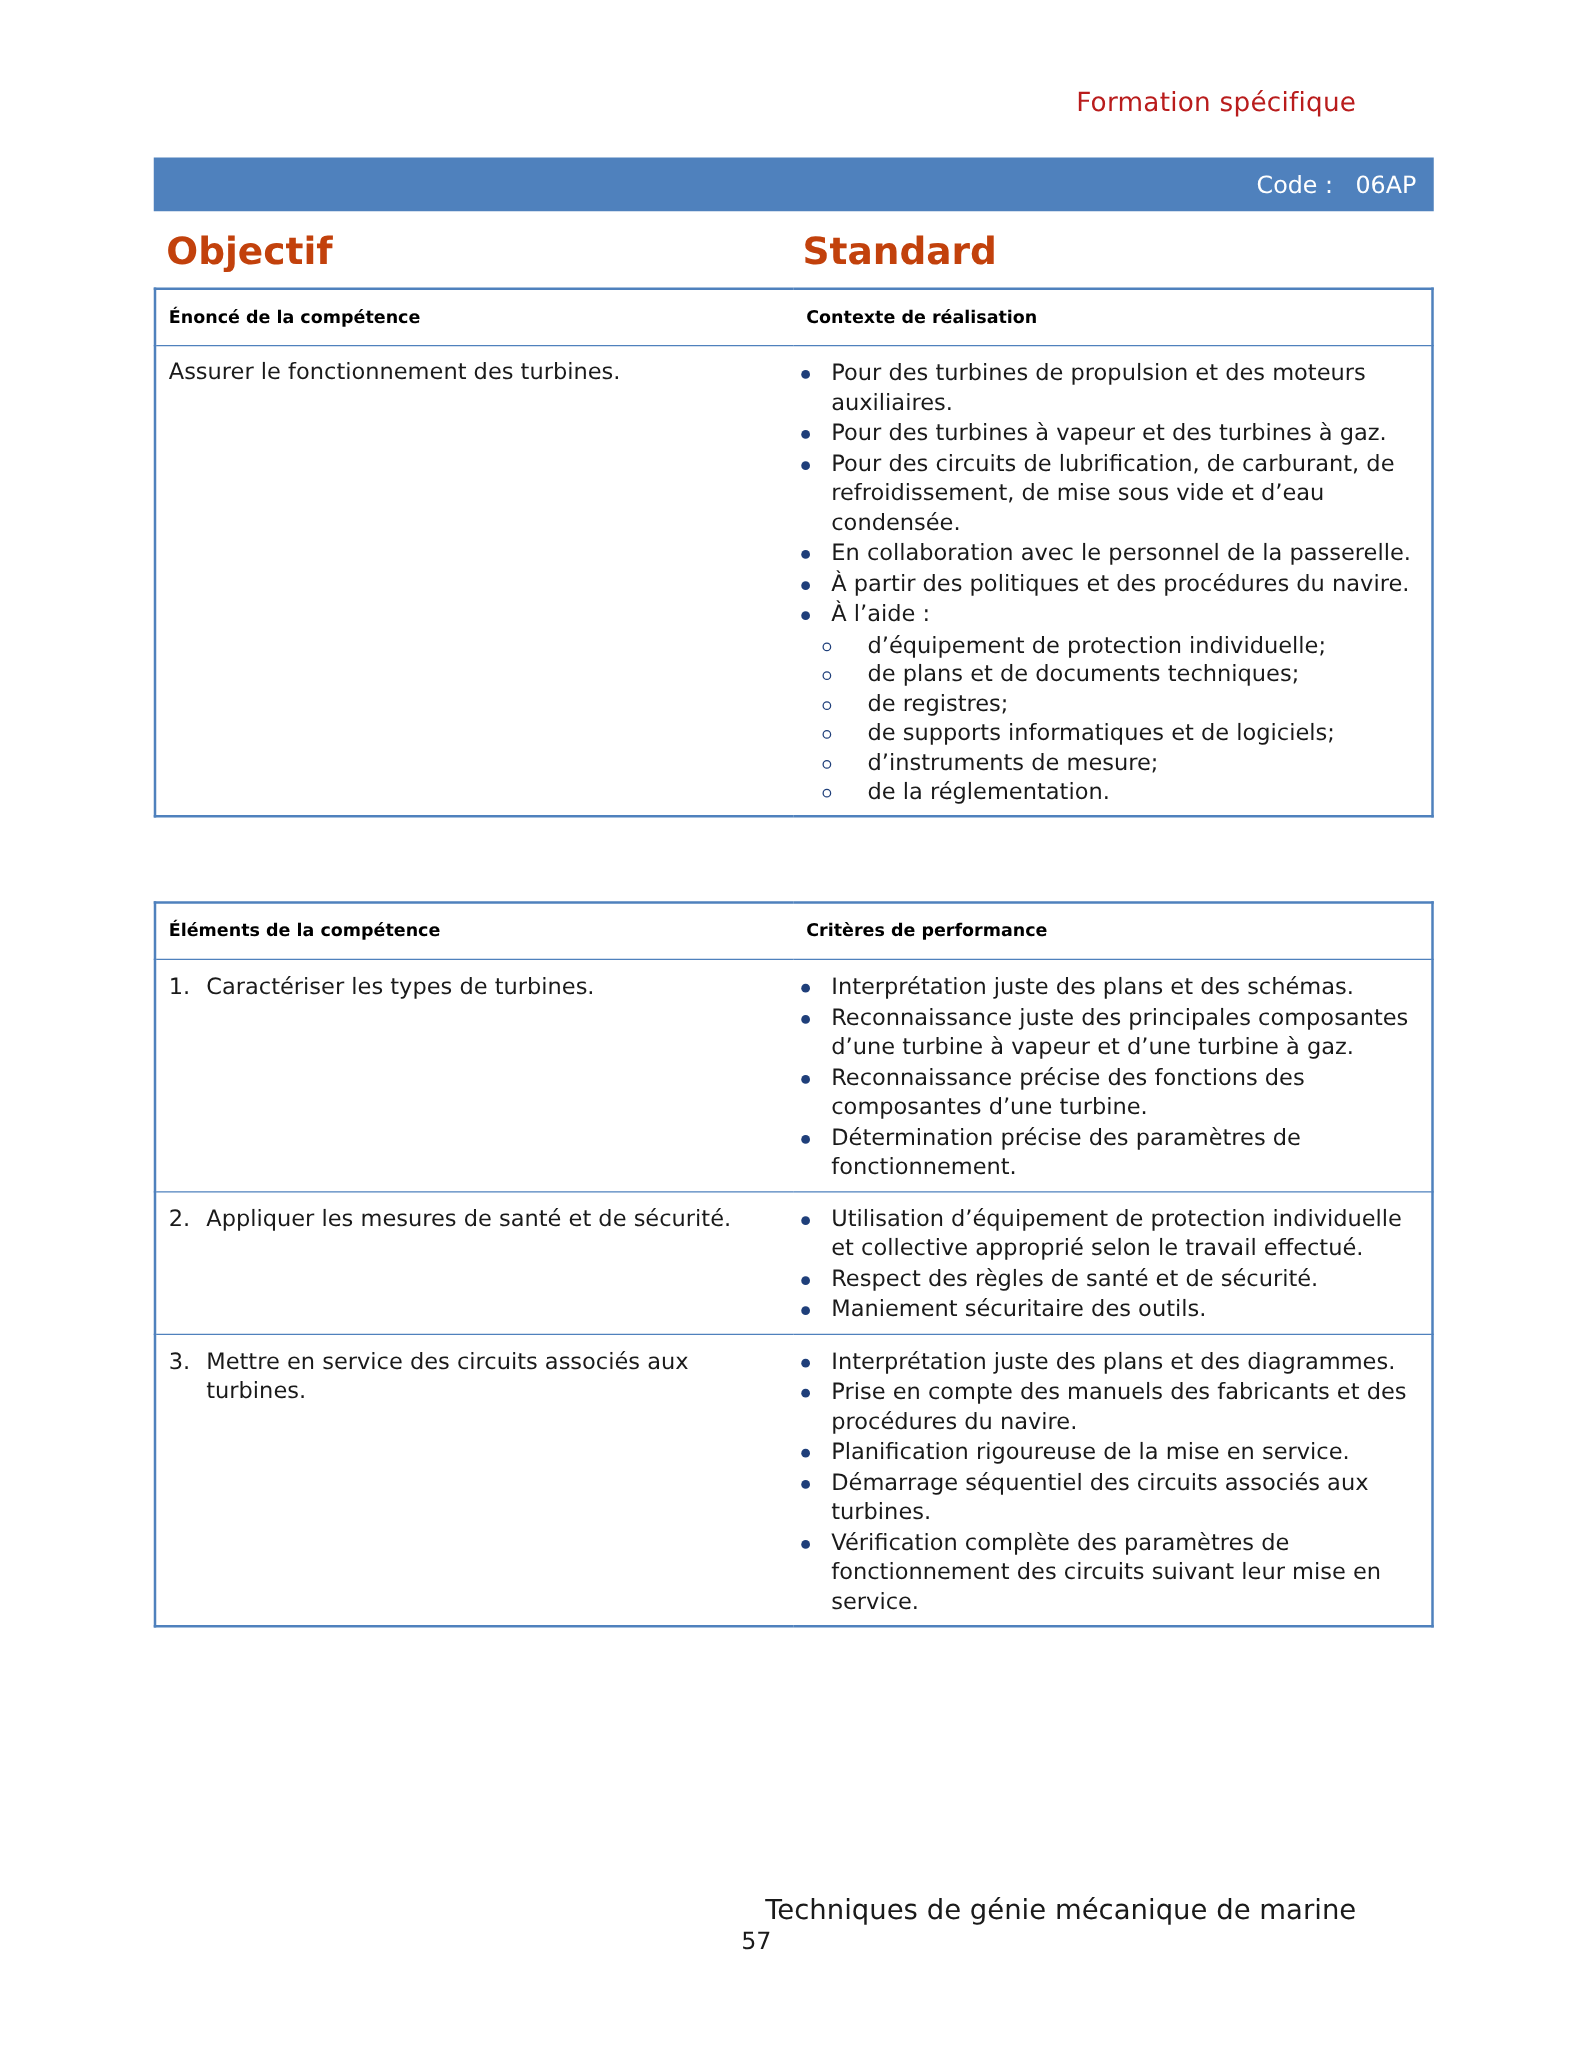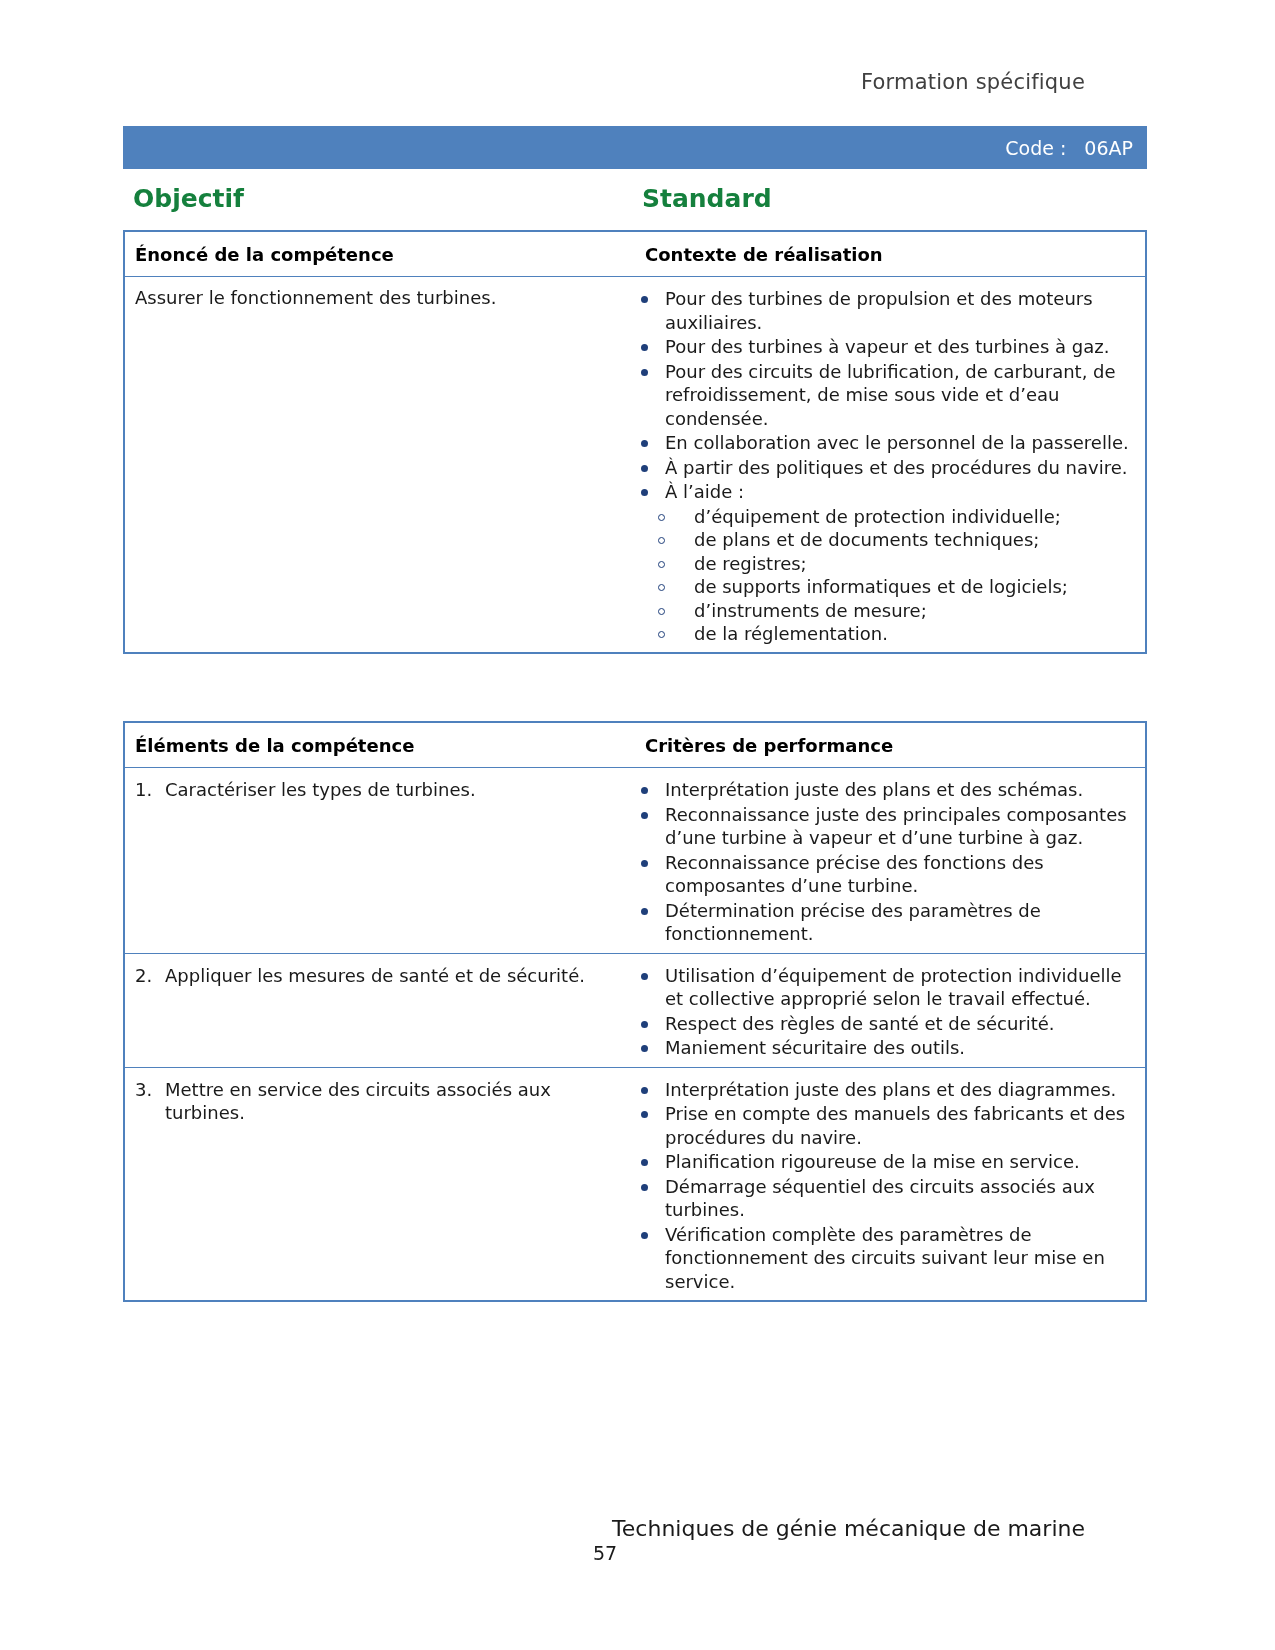--- a/index.html
+++ b/index.html
@@ -4,47 +4,47 @@
 <style>
   html, body { margin: 0; padding: 0; background: #ffffff; }
   body {
     width: 1275px; height: 1650px; position: relative;
     font-family: "DejaVu Sans", "Liberation Sans", sans-serif;
     color: #1a1a1a;
     overflow: hidden;
   }
   .header-right {
     position: absolute; right: 190px; top: 70px;
-    font-size: 21px; color: #404040; letter-spacing: 0.2px;
+    font-size: 21px; color: #b91c1c; letter-spacing: 0.2px;
   }
   .code-bar {
     position: absolute; left: 123px; top: 126px; width: 1024px; height: 43px;
     background: #4f81bd; color: #ffffff;
     display: flex; align-items: center; justify-content: flex-end;
     font-size: 19px; box-sizing: border-box; padding-right: 14px; text-align: center;
   }
   .code-bar .label { margin-right: 18px; }
   .col-title {
     position: absolute; top: 184px;
-    font-size: 25px; font-weight: bold; color: #15803d;
+    font-size: 30px; font-weight: bold; color: #c2410c;
   }
   table.comp {
     position: absolute; left: 123px; width: 1024px;
     border-collapse: collapse;
     border: 2.5px solid #4f81bd;
     font-size: 18px;
   }
   table.comp td, table.comp th {
     vertical-align: top; text-align: left;
     border-bottom: 1px solid #4f81bd;
     padding: 0;
   }
   table.comp th {
     font-weight: bold; color: #000; height: 44px; vertical-align: middle;
-    padding-left: 10px; font-size: 18px;
+    padding-left: 10px; font-size: 14px;
   }
   table.comp td.left { width: 500px; padding: 10px 0 8px 10px; }
   table.comp td.right { padding: 10px 10px 6px 0; }
   ul.bullets { margin: 0; padding: 0; list-style: none; }
   ul.bullets > li {
     position: relative; padding-left: 30px; line-height: 23.5px; margin-bottom: 1px;
   }
   ul.bullets > li .dot {
     position: absolute; left: 6px; top: 9px; width: 7px; height: 7px;
     border-radius: 50%; background: #1f3f7a;

